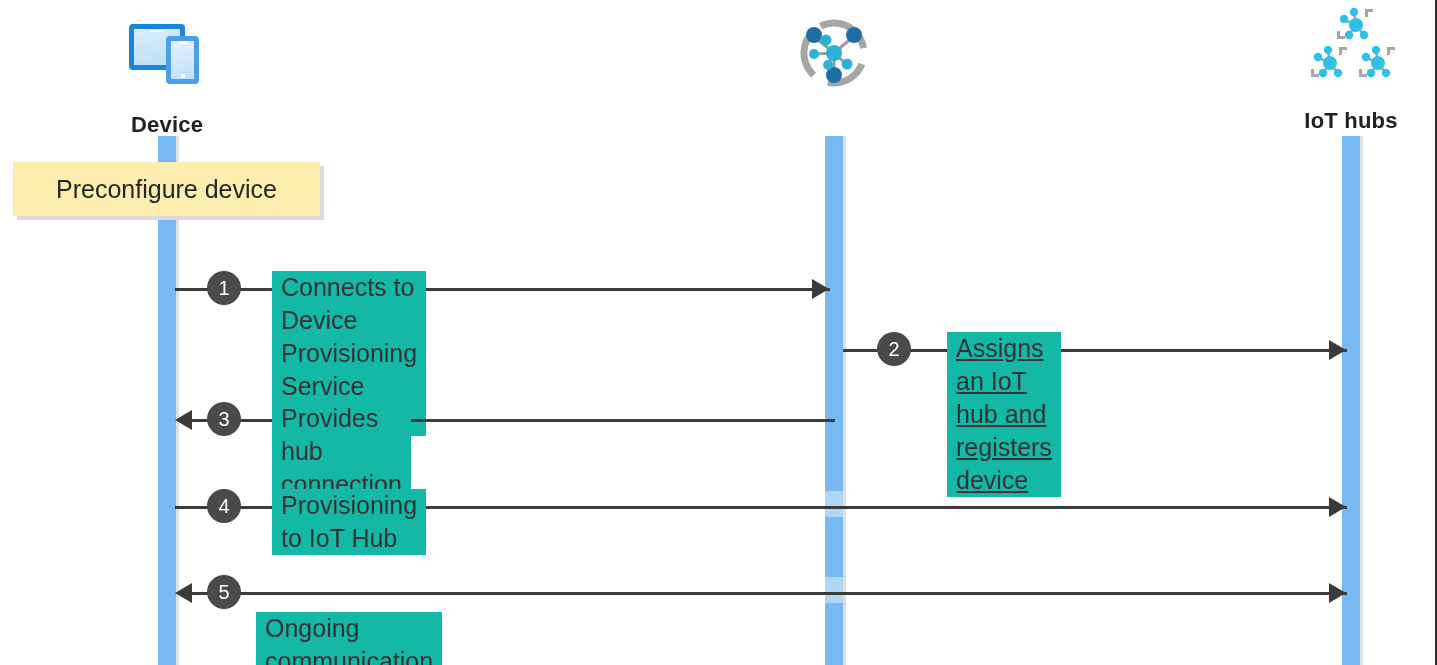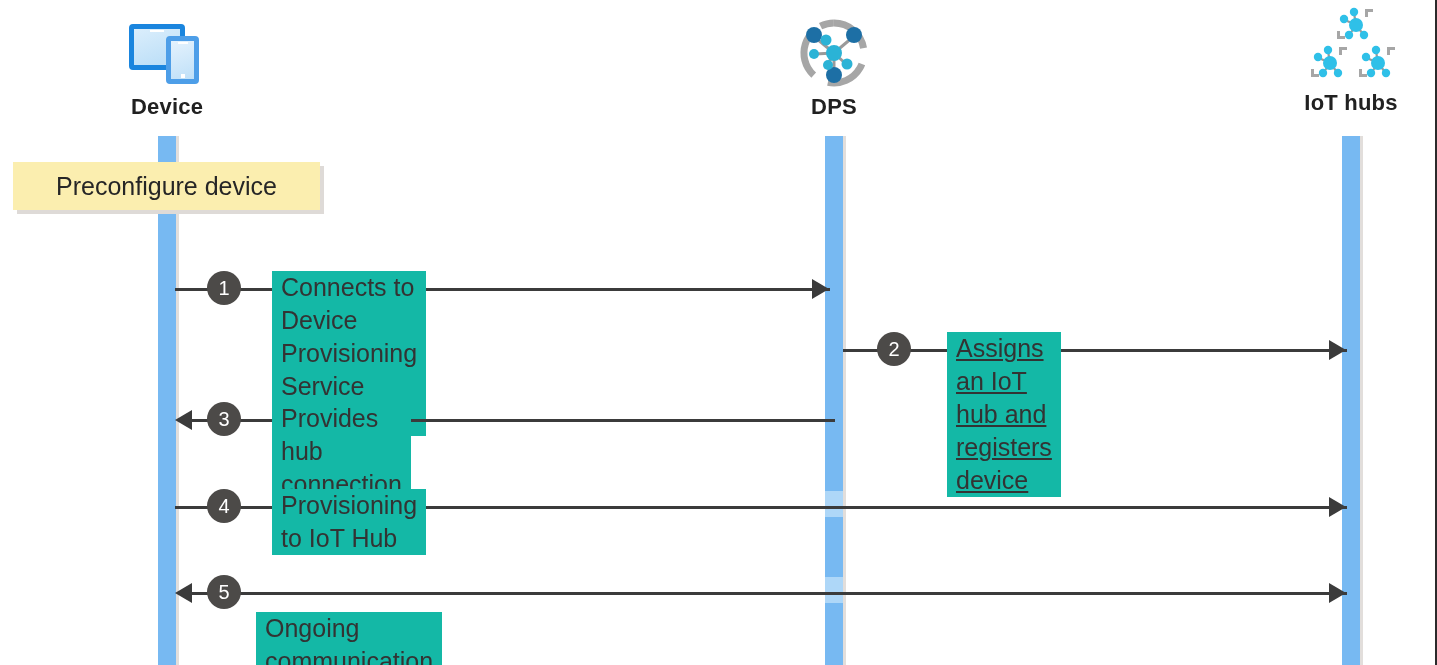--- a/index.html
+++ b/index.html
@@ -53,35 +53,35 @@
     height: 78px;
     display: flex;
     align-items: center;
     justify-content: center;
   }
   .actor-label {
     font-size: 22px;
     font-weight: bold;
     color: #212121;
     letter-spacing: .2px;
-    margin-top: 2px;
+    margin-top: 20px;
   }
 
   
   .note {
     position: absolute;
     background: #fbeeaf;
     box-shadow: 4px 4px 0 0 #dedad7;
     display: flex;
     align-items: center;
     justify-content: center;
     color: #262626;
     font-size: 25px;
   }
-  .note.preconfigure { left: 13px;  top: 162px; width: 307px; height: 48px; }
+  .note.preconfigure { left: 13px;  top: 162px; width: 307px; height: 54px; }
   .note.enrollment   { left: 684px; top: 162px; width: 326px; height: 54px; }
 
   
   .msg { position: absolute; height: 0; }
   .msg-line {
     position: absolute;
     top: 0;
     height: 3px;
     background: #3b3b3b;
   }
@@ -190,21 +190,20 @@
         <circle cx="16" cy="18" r="8" fill="#1d6fa5"></circle>
         <circle cx="56" cy="18" r="8" fill="#1d6fa5"></circle>
         <circle cx="36" cy="58" r="8" fill="#1d6fa5"></circle>
         <circle cx="36" cy="36" r="8" fill="#2bb3d6"></circle>
         <circle cx="28" cy="23" r="5.5" fill="#2bb3d6"></circle>
         <circle cx="16" cy="37" r="5" fill="#2bb3d6"></circle>
         <circle cx="30" cy="48" r="5" fill="#2bb3d6"></circle>
         <circle cx="49" cy="47" r="5.5" fill="#2bb3d6"></circle>
       </svg>
     </div>
-    <div class="actor-label">DPS</div>
   </div>
 
   <div class="actor iothubs">
     <div class="actor-icon">
       <svg width="92" height="84" viewBox="0 0 92 84">
         <g transform="translate(28,0)">
           <path d="M32 2 h8 v3 h-5 v5 h-3 z" fill="#a6a6a6"></path>
           <path d="M4 24 h3 v5 h5 v3 h-8 z" fill="#a6a6a6"></path>
           <line x1="23" y1="18" x2="12" y2="13" stroke="#9a9a9a" stroke-width="2.2"></line>
           <line x1="23" y1="18" x2="21" y2="6" stroke="#9a9a9a" stroke-width="2.2"></line>

